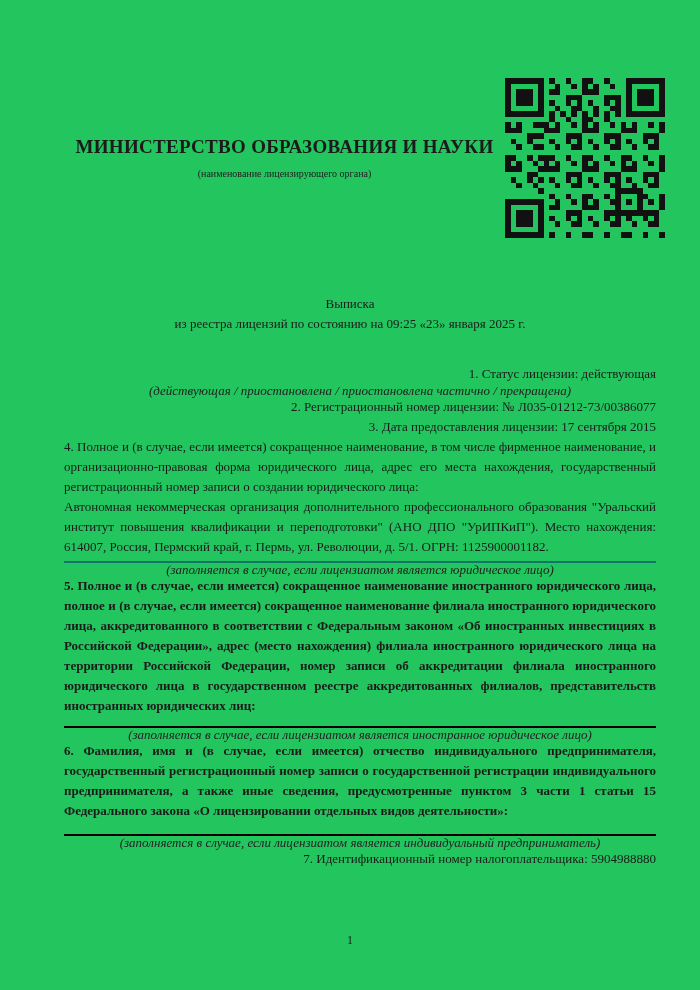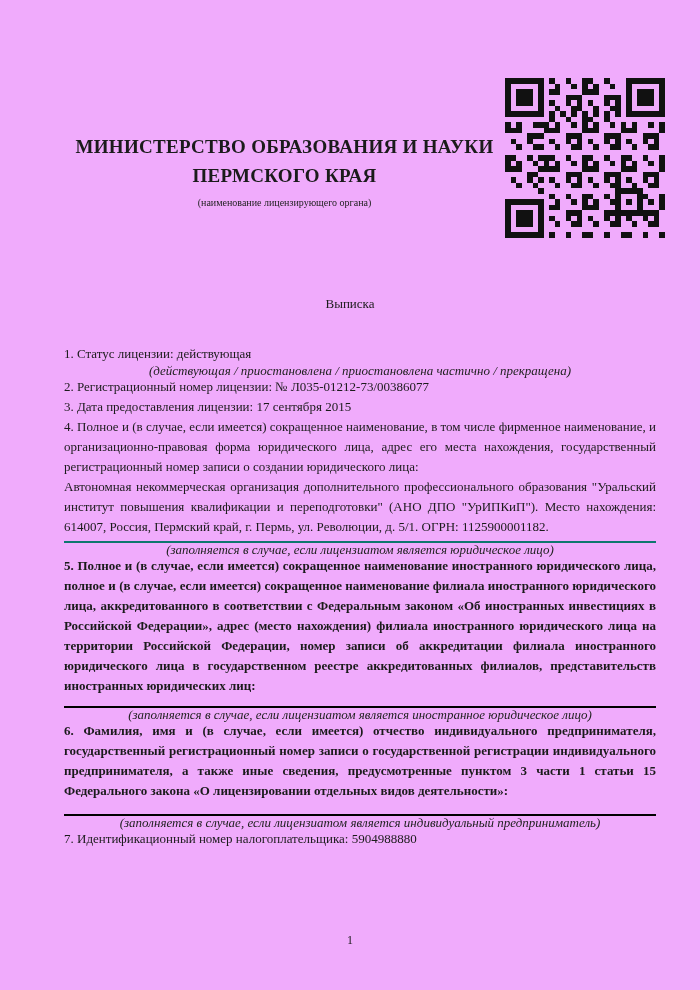--- a/index.html
+++ b/index.html
@@ -1,48 +1,47 @@
 <!DOCTYPE html>
 <html><head>
 <meta charset="utf-8">
 <style>
   html,body{margin:0;padding:0;background:#ffffff;}
   .page{
-    width:700px;height:990px;background:#f0abfc;color:#1b1b1b;
+    width:700px;height:990px;background:#22c55e;color:#1b1b1b;
     font-family:"Liberation Serif", serif;position:relative;overflow:hidden;
     margin:0 auto;box-sizing:border-box;
   }
   .header-row{display:flex;align-items:flex-start;padding:78px 35px 0 64px;box-sizing:border-box;}
   .header-text{width:441px;text-align:center;padding-top:54px;box-sizing:border-box;}
   .ministry{font-weight:bold;font-size:19px;line-height:29px;letter-spacing:.3px;}
   .org-note{font-size:10px;margin-top:7px;color:#222;}
   .qr-box{width:160px;height:160px;flex:0 0 auto;margin-left:auto;}
   .qr-box svg{width:160px;height:160px;display:block;shape-rendering:crispEdges;}
   .doc-title{margin-top:56px;text-align:center;font-size:13px;line-height:20px;}
   .content{padding:30px 44px 0 64px;font-size:13px;line-height:20px;box-sizing:border-box;}
   .content p{margin:0;}
-  .item{margin-top:12px;}
+  .item{margin-top:12px;text-align:right;}
   .first{margin-top:0;}
   .just{text-align:justify;}
   .note{font-size:13px;line-height:13px;text-align:center;margin-top:2px;color:#222;font-style:italic;}
   .value-underlined{border-bottom:2px solid #0f766e;padding-bottom:4px;margin-top:0;}
   .blank-field{border-bottom:2px solid #000;height:10px;}
   .blank-field.tall{height:13px;}
   .tight{margin-top:10px;font-weight:bold;}
   .page-number{position:absolute;bottom:42px;left:0;width:100%;text-align:center;font-size:12px;}
 </style>
 </head>
 <body>
 
 <div class="page">
 
   <div class="header-row">
     <div class="header-text">
       <div class="ministry">МИНИСТЕРСТВО ОБРАЗОВАНИЯ И НАУКИ</div>
-      <div class="ministry">ПЕРМСКОГО КРАЯ</div>
       <div class="org-note">(наименование лицензирующего органа)</div>
     </div>
     <div class="qr-box">
       <svg id="qr-svg" viewBox="0 0 29 29" xmlns="http://www.w3.org/2000/svg">
           <rect x="0" y="0" width="1" height="1" fill="#111"></rect>
           <rect x="1" y="0" width="1" height="1" fill="#111"></rect>
           <rect x="2" y="0" width="1" height="1" fill="#111"></rect>
           <rect x="3" y="0" width="1" height="1" fill="#111"></rect>
           <rect x="4" y="0" width="1" height="1" fill="#111"></rect>
           <rect x="5" y="0" width="1" height="1" fill="#111"></rect>
@@ -393,20 +392,21 @@
           <rect x="21" y="28" width="1" height="1" fill="#111"></rect>
           <rect x="22" y="28" width="1" height="1" fill="#111"></rect>
           <rect x="25" y="28" width="1" height="1" fill="#111"></rect>
           <rect x="28" y="28" width="1" height="1" fill="#111"></rect>
         </svg>
     </div>
   </div>
 
   <div class="doc-title">
     <div>Выписка</div>
+    <div>из реестра лицензий по состоянию на 09:25 «23» января 2025 г.</div>
   </div>
 
   <div class="content">
 
     <p class="item first">1. Статус лицензии: действующая</p>
     <p class="note">(действующая / приостановлена / приостановлена частично / прекращена)</p>
 
     <p class="item">2. Регистрационный номер лицензии: № Л035-01212-73/00386077</p>
 
     <p class="item">3. Дата предоставления лицензии: 17 сентября 2015</p>

